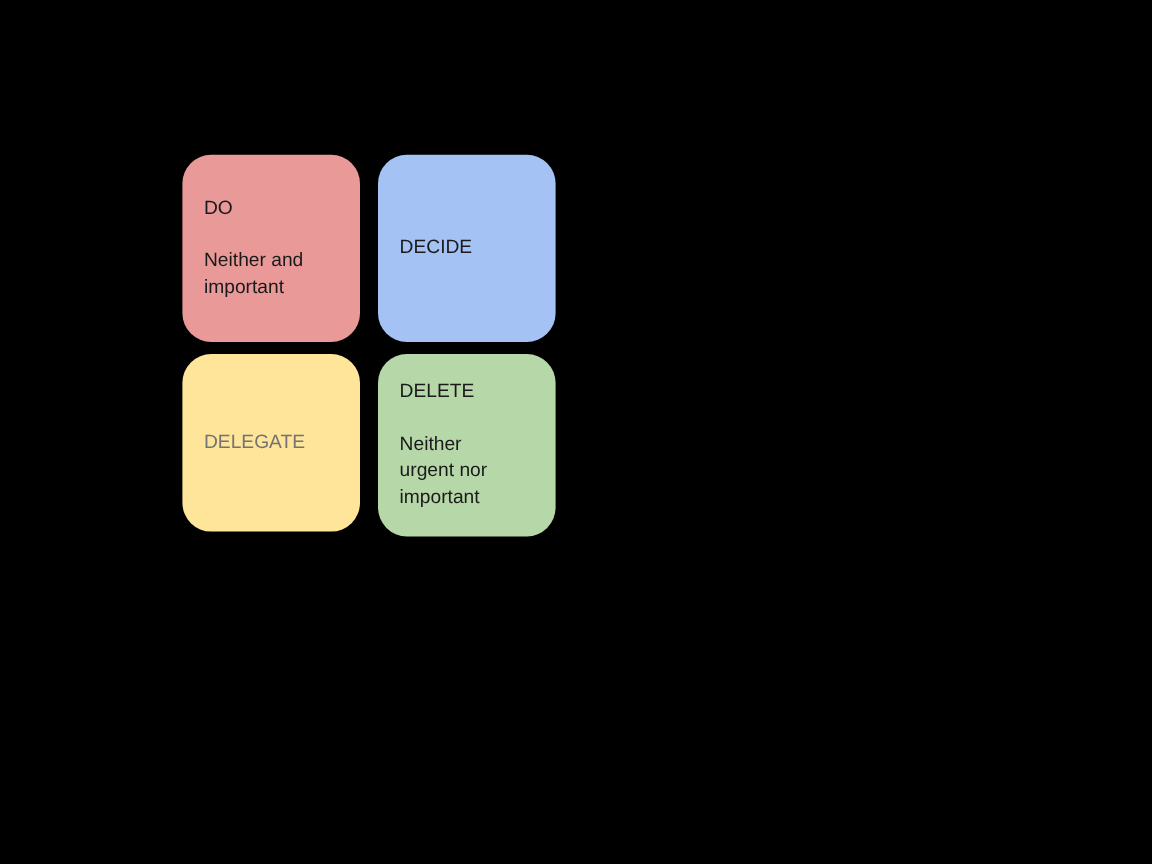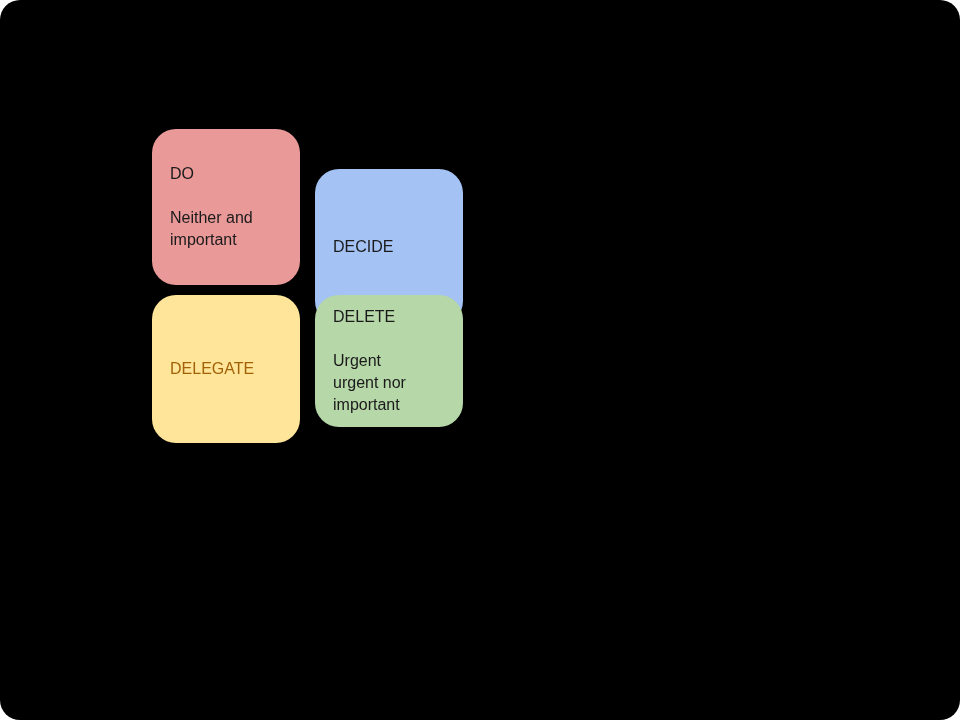--- a/index.html
+++ b/index.html
@@ -27,48 +27,48 @@
     flex-direction: column;
     justify-content: center;
     padding-left: 18px;
     padding-right: 10px;
     font-size: 16px;
     line-height: 22px;
   }
   .card-do       { left: 152px; top: 129px; width: 148px; height: 156px; }
   .card-decide   { left: 315px; top: 129px; width: 148px; height: 156px; }
   .card-delegate { left: 152px; top: 295px; width: 148px; height: 148px; }
-  .card-delete   { left: 315px; top: 295px; width: 148px; height: 132px; }
+  .card-delete   { left: 315px; top: 295px; width: 148px; height: 152px; }
   .quadrant-title {
     white-space: pre-line;
   }
   .quadrant-description {
     margin-top: 22px;
     white-space: pre-line;
   }
 </style>
 </head>
 <body>
 
-<div class="canvas" style="background-color: rgb(0, 0, 0); border-radius: 20px;">
+<div class="canvas" style="background-color: rgb(0, 0, 0);">
 
   <div class="quadrant-card card-do" style="background-color: rgb(234, 153, 153); color: rgb(26, 26, 26);">
     <div class="quadrant-title">DO</div>
     <div class="quadrant-description">Neither and
 important</div>
   </div>
 
-  <div class="quadrant-card card-decide" style="background-color: rgb(164, 194, 244); color: rgb(26, 26, 26); margin-top: 40px;">
+  <div class="quadrant-card card-decide" style="background-color: rgb(164, 194, 244); color: rgb(26, 26, 26);">
     <div class="quadrant-title">DECIDE</div>
   </div>
 
-  <div class="quadrant-card card-delegate" style="background-color: rgb(255, 229, 153); color: #a16207;">
+  <div class="quadrant-card card-delegate" style="background-color: rgb(255, 229, 153); color: #737373;">
     <div class="quadrant-title">DELEGATE</div>
   </div>
 
   <div class="quadrant-card card-delete" style="background-color: rgb(182, 215, 168); color: rgb(26, 26, 26);">
     <div class="quadrant-title">DELETE</div>
-    <div class="quadrant-description">Urgent
+    <div class="quadrant-description">Neither
 urgent nor
 important</div>
   </div>
 
 </div>
 
 </body></html>

